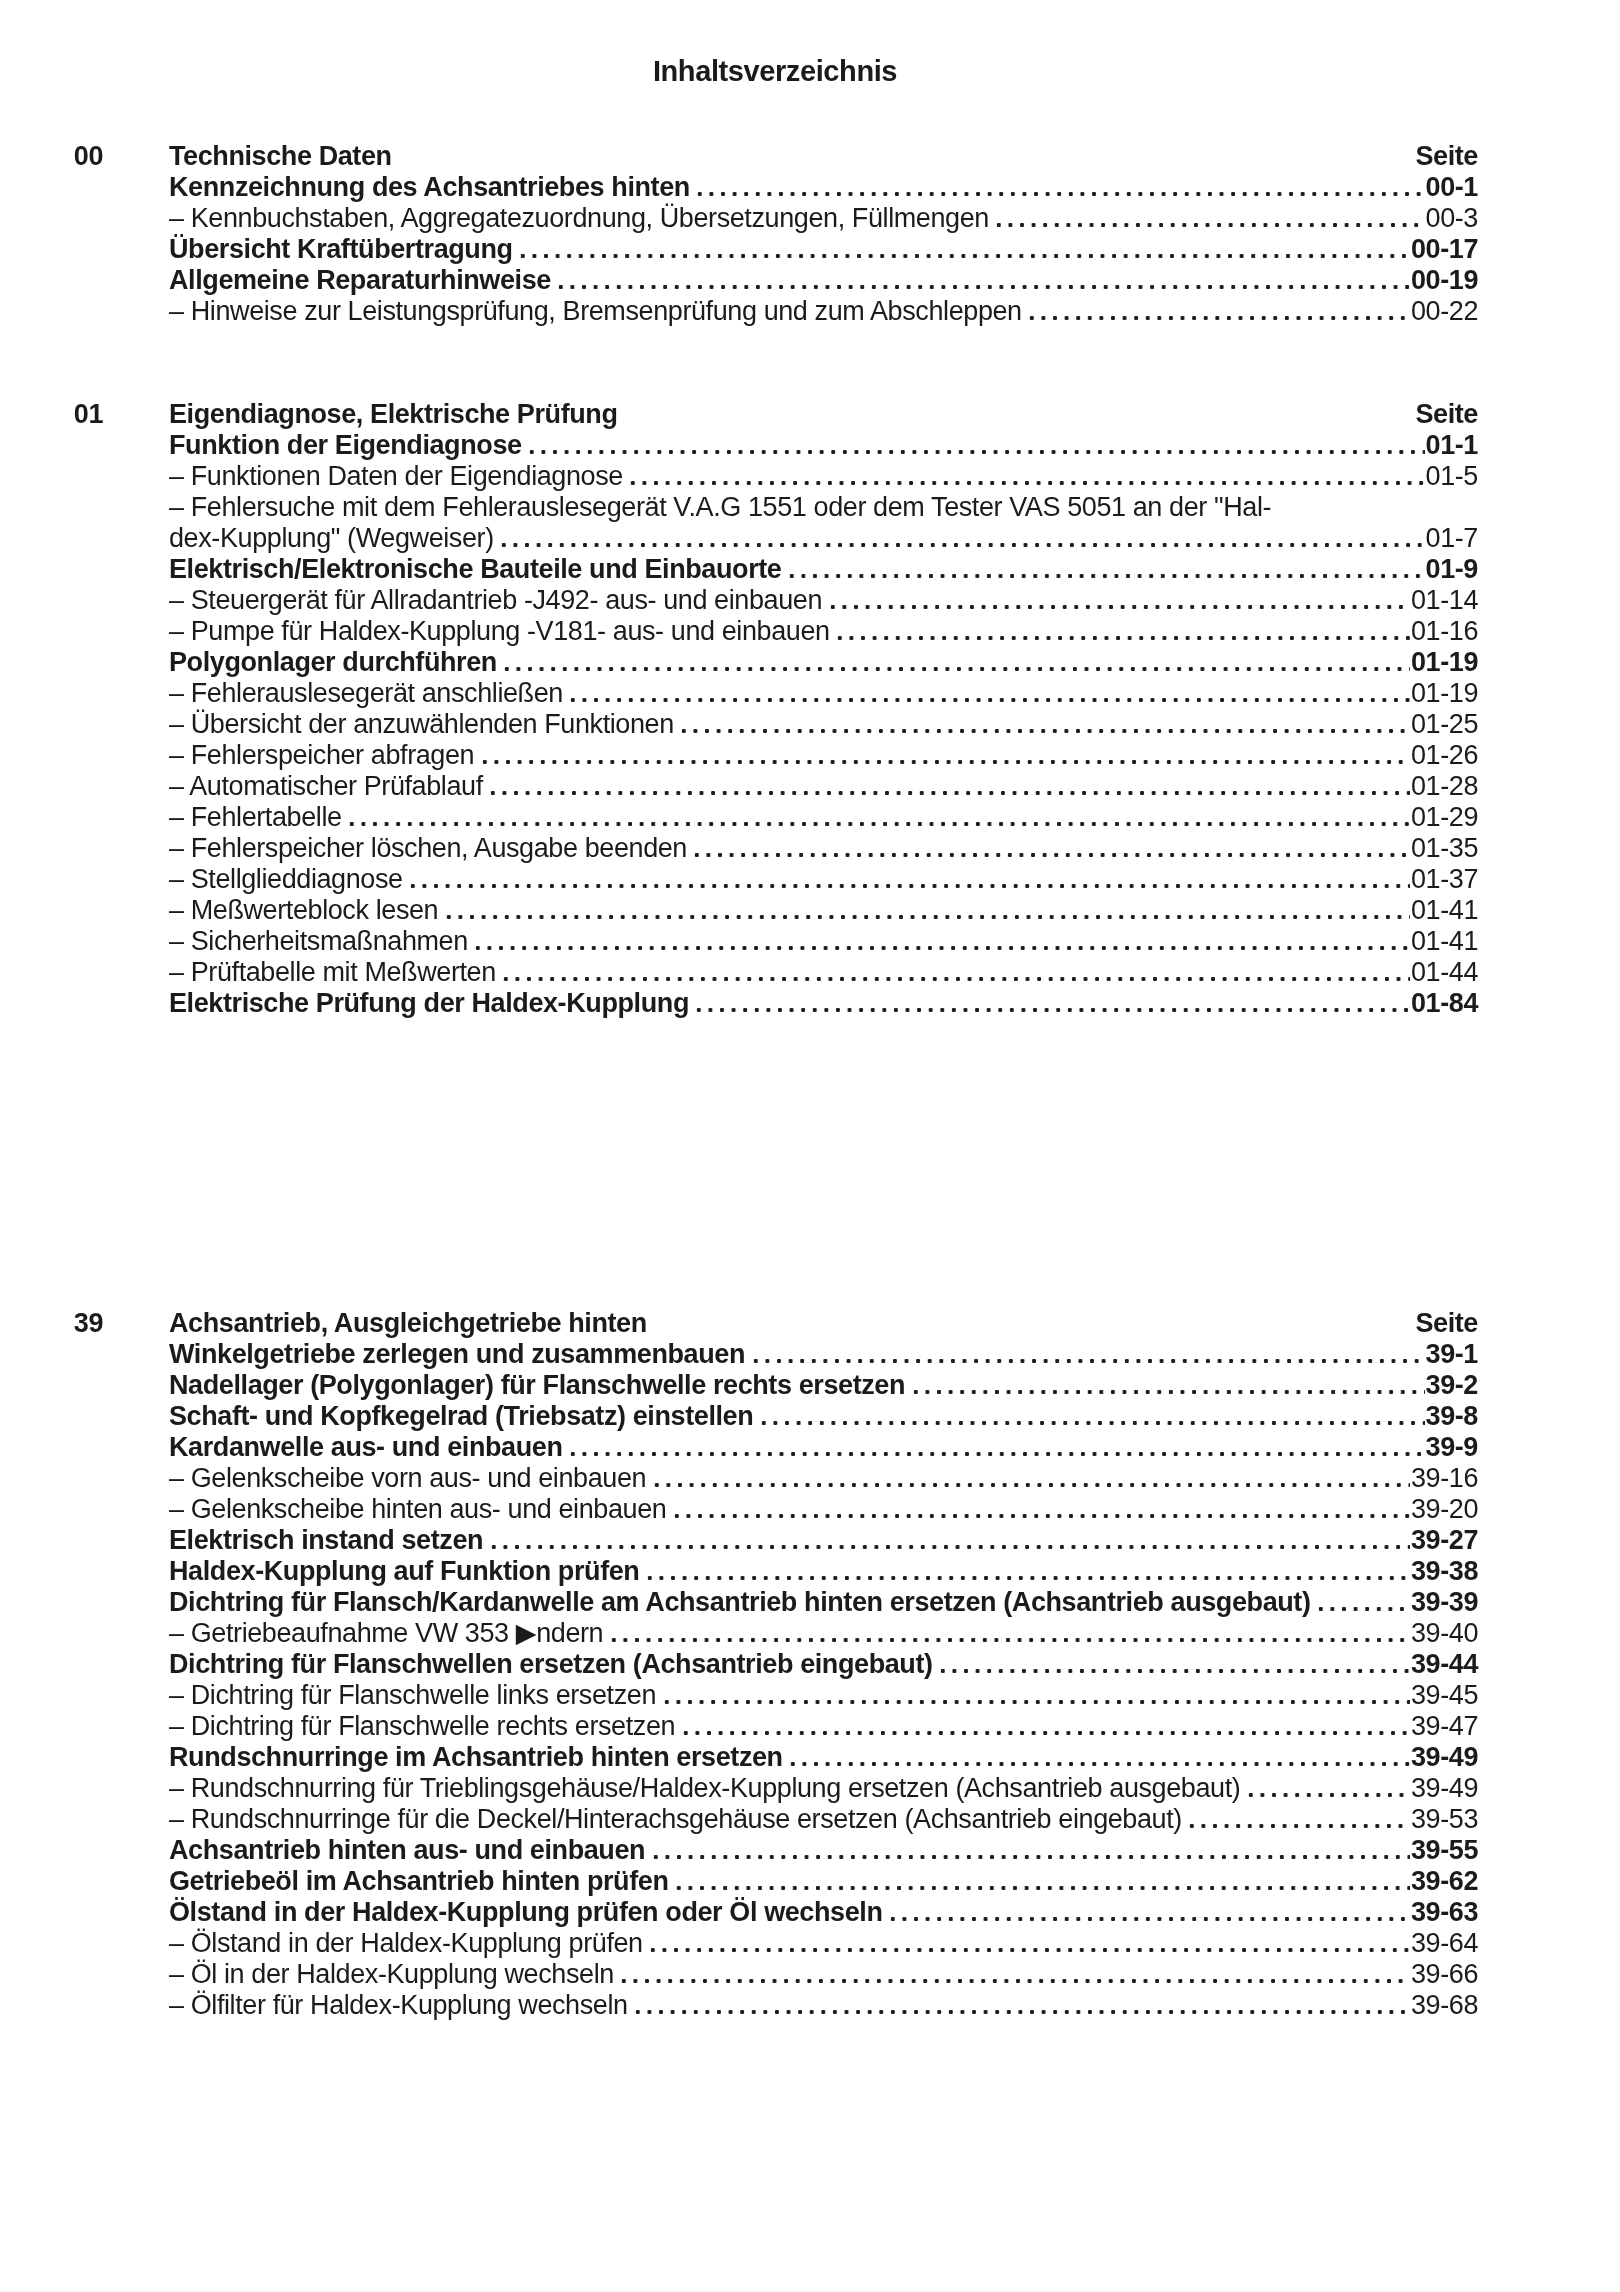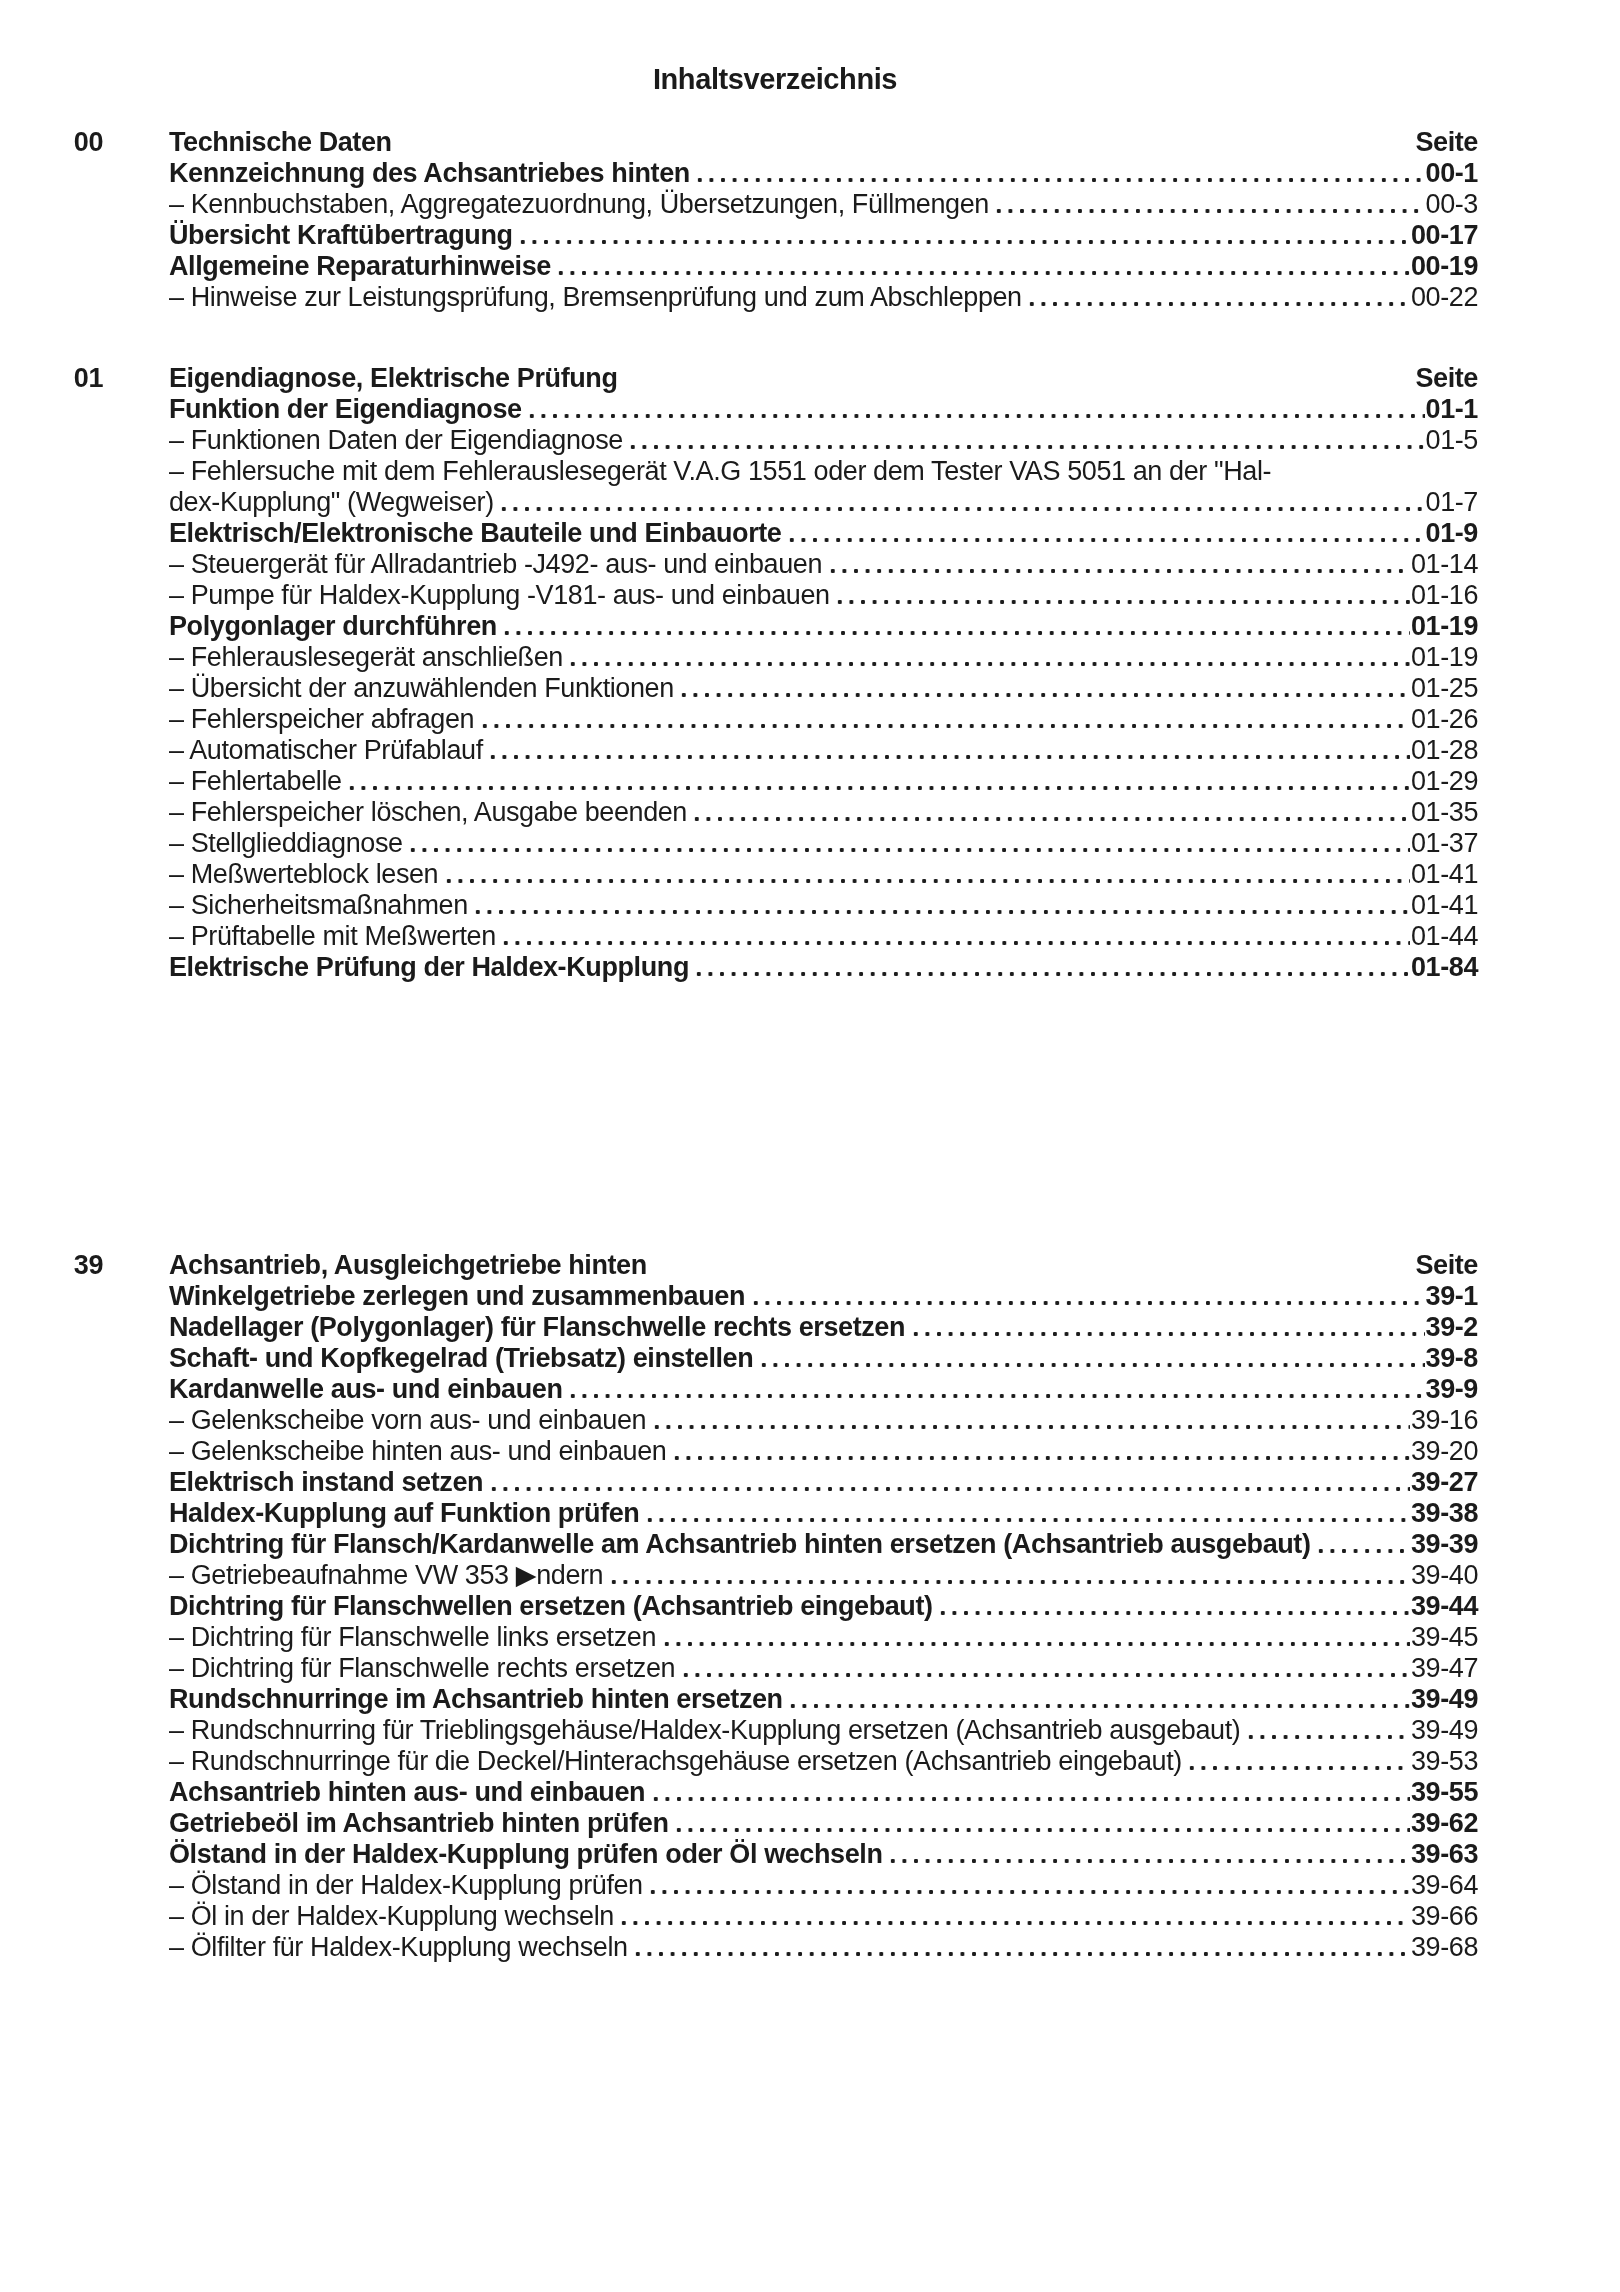--- a/index.html
+++ b/index.html
@@ -11,37 +11,38 @@
     font-family: "Liberation Sans", "DejaVu Sans", sans-serif;
     color: #1b1b1b;
     overflow: hidden;
   }
   h1.doc-title {
     font-size: 29px;
     line-height: 31px;
     font-weight: bold;
     text-align: center;
     letter-spacing: -0.4px;
-    margin: 12px 0 32px 0;
+    margin: 4px 0 32px 0;
   }
   .toc-section + .toc-section { margin-top: 50px; }
   .toc-section.big-gap { margin-top: 267px; }
 
   .row {
     display: flex;
     align-items: baseline;
     font-size: 27px;
     line-height: 31px;
     letter-spacing: -0.4px;
     white-space: nowrap;
   }
   .gutter {
     flex: 0 0 97px;
     padding-left: 1.8px;
     box-sizing: border-box;
+    margin-top: 22px;
   }
   .sec-num { font-weight: bold; }
   .sec-title { font-weight: bold; flex: 1 1 auto; }
   .col-head { font-weight: bold; text-align: right; }
 
   .entry-text { flex: 0 0 auto; }
   .entry-row.bold .entry-text,
   .entry-row.bold .entry-page { font-weight: bold; }
 
   .leader {

